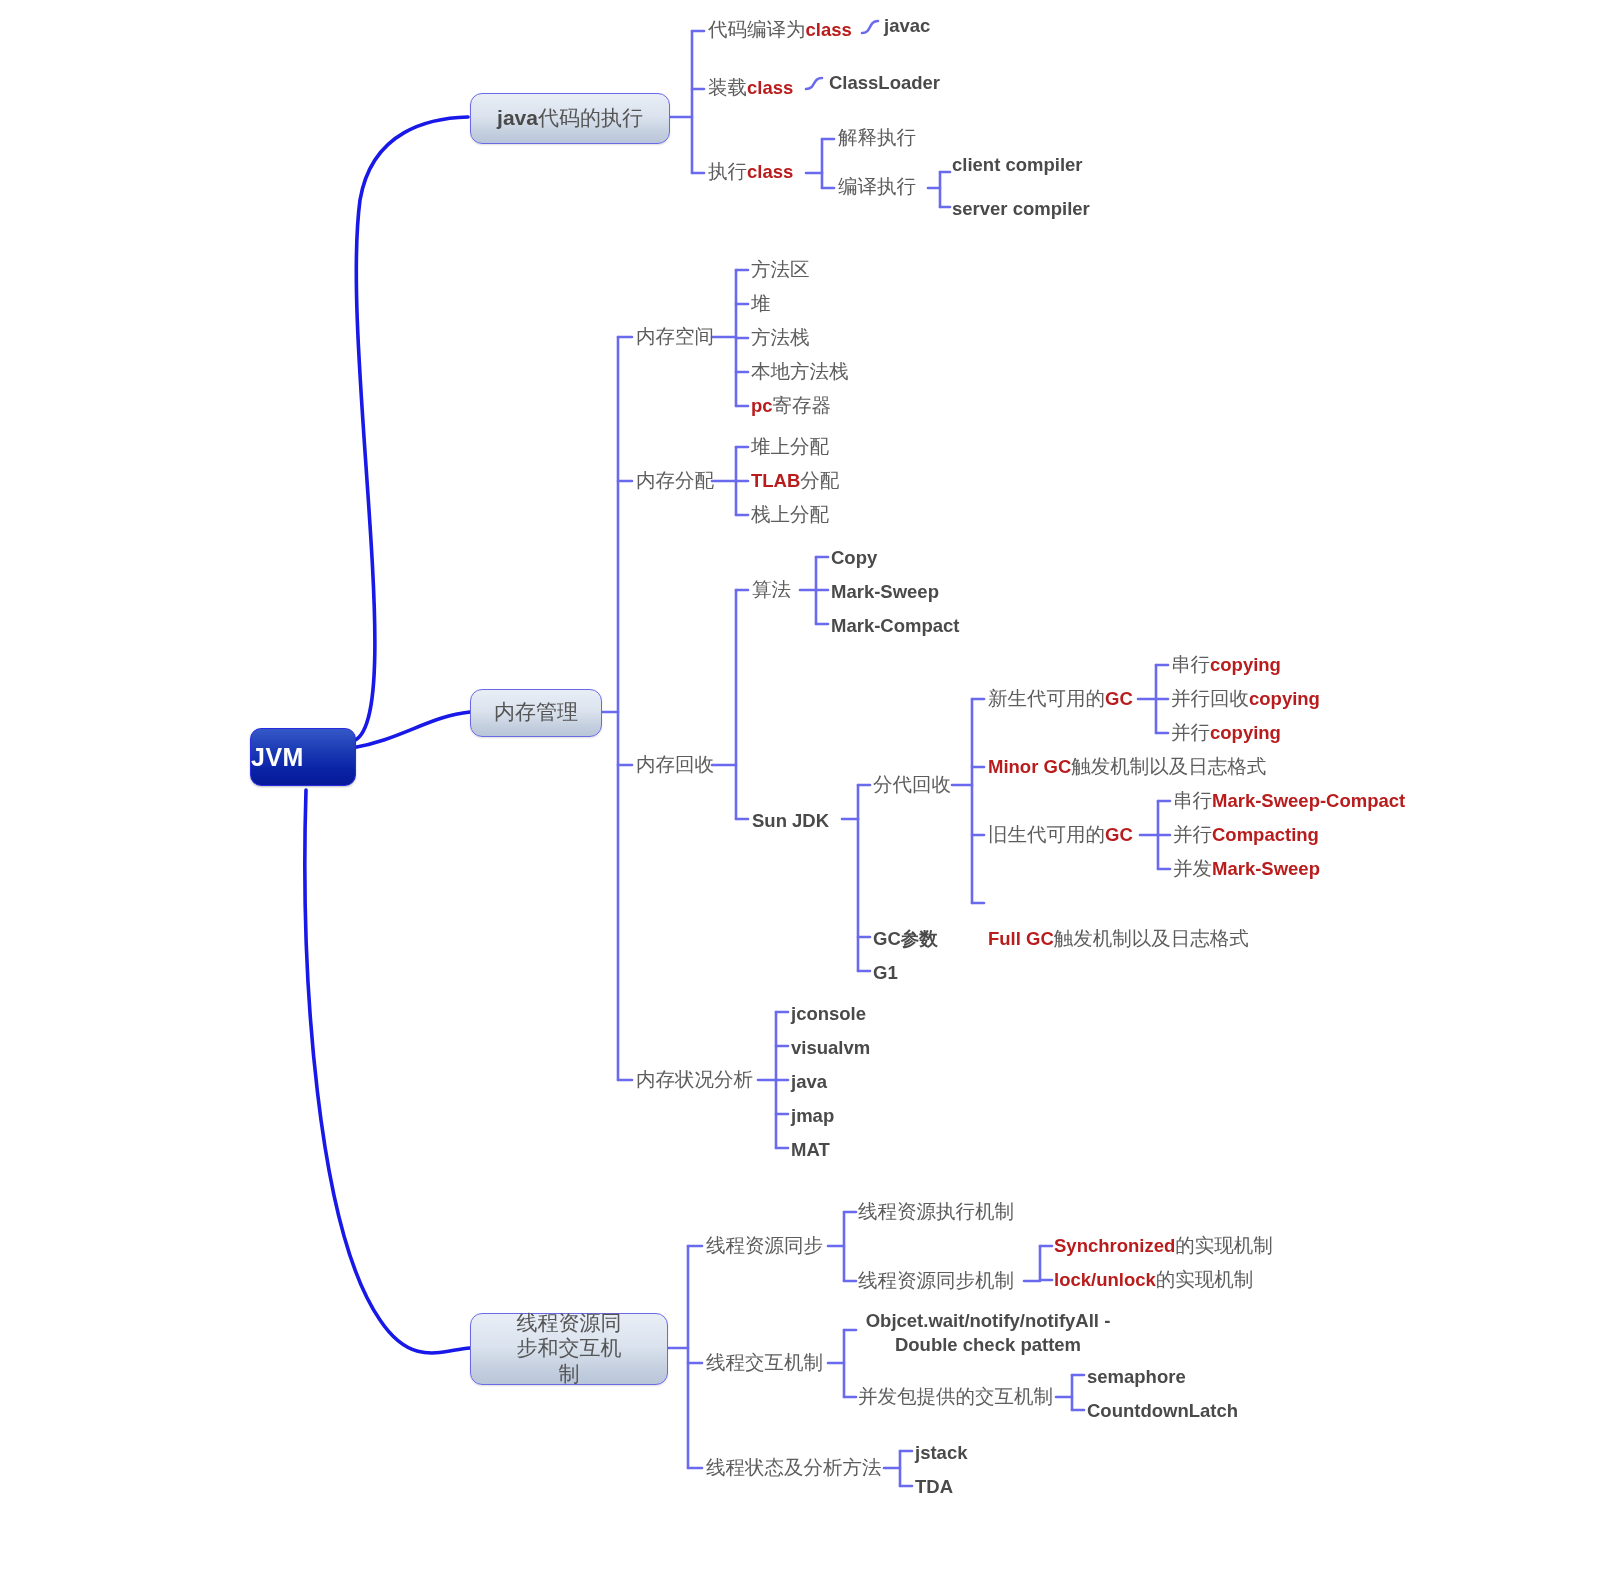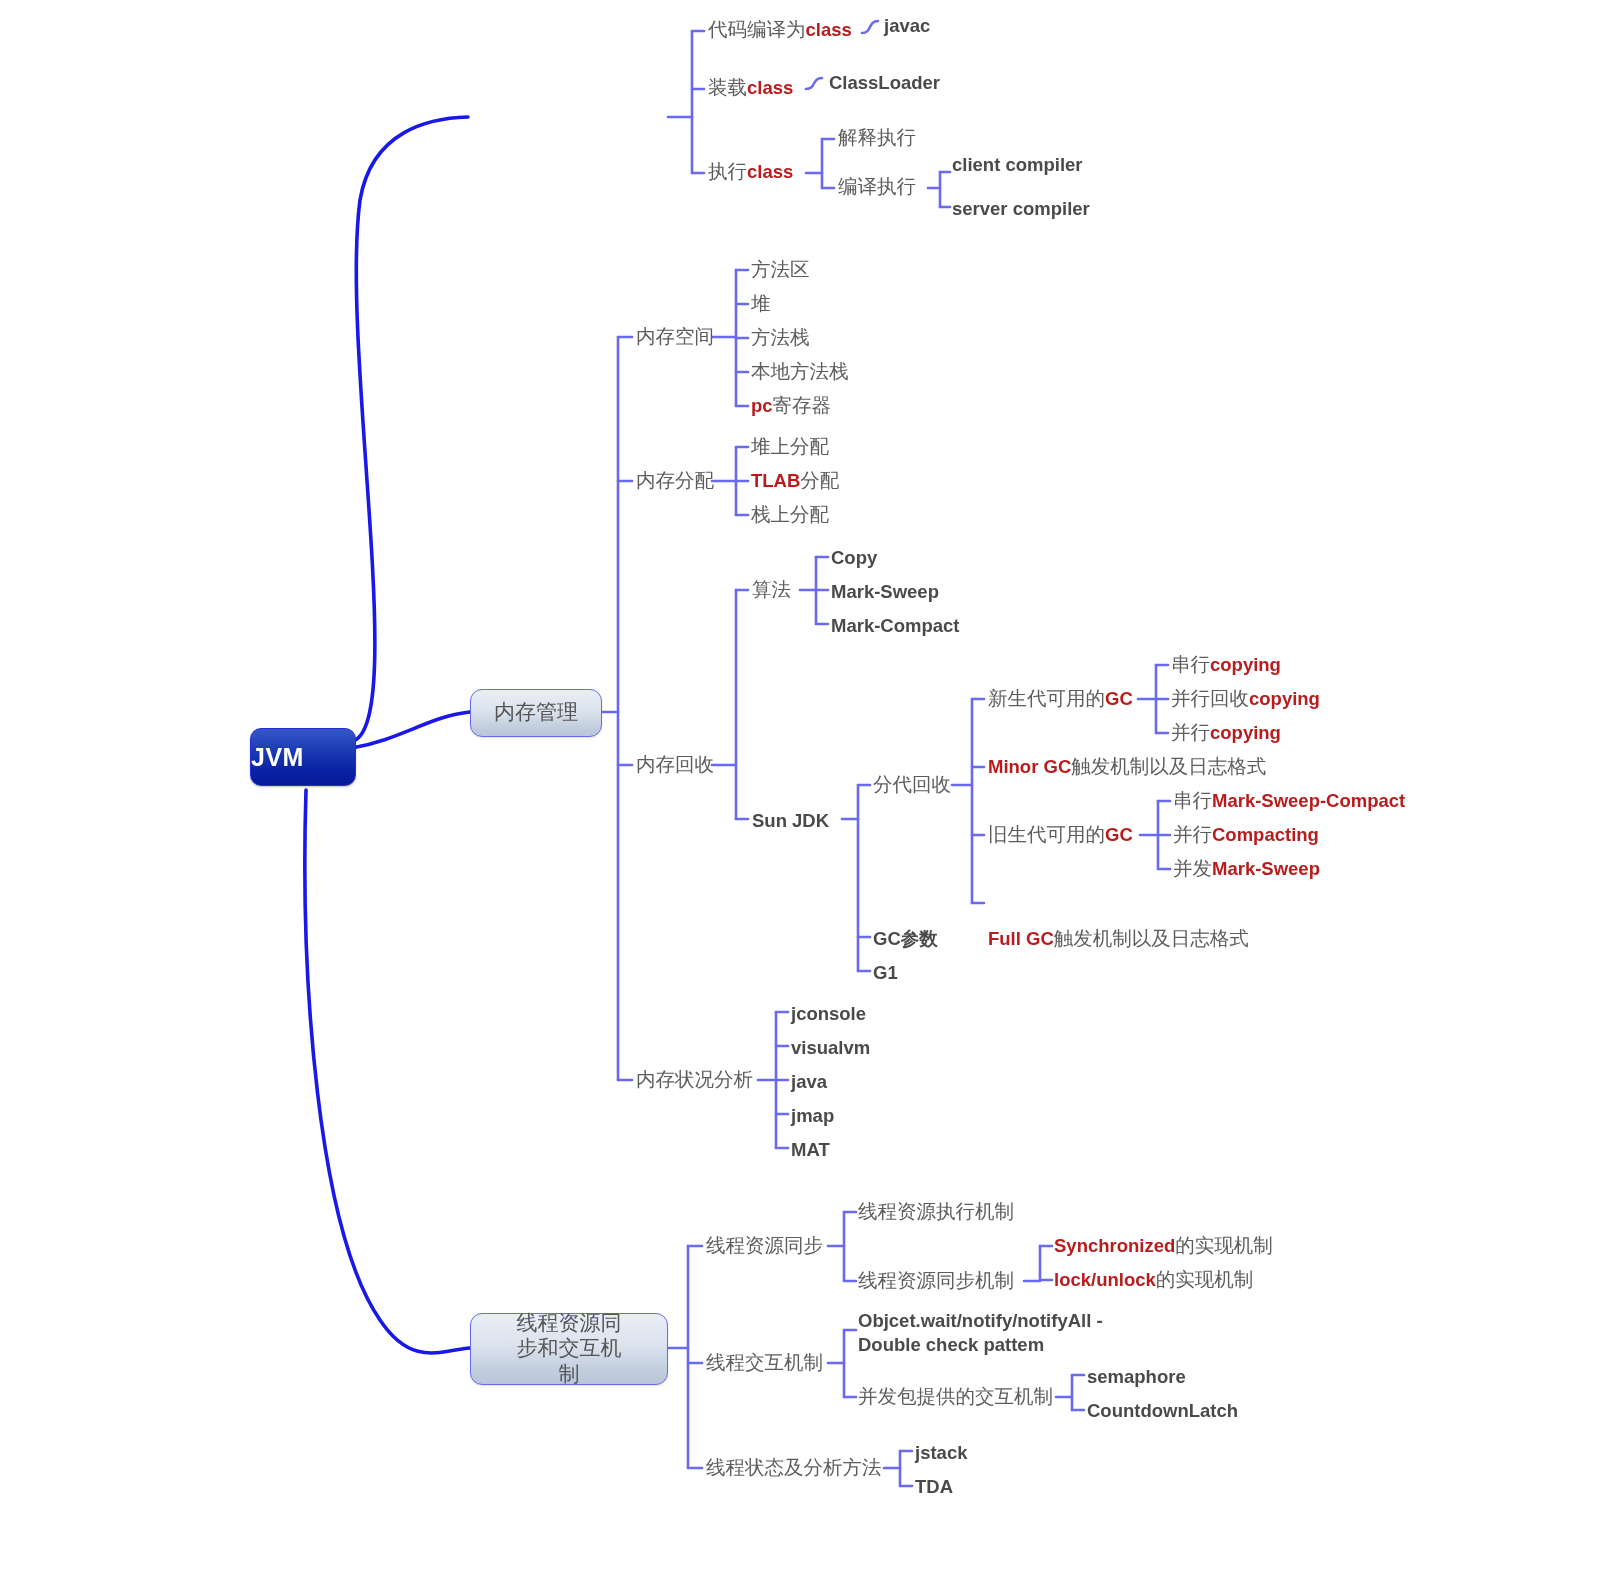--- a/index.html
+++ b/index.html
@@ -194,20 +194,23 @@
       <path d="M 900 1451 L 900 1486"></path>
       <path d="M 900 1451 L 912 1451"></path>
       <path d="M 900 1486 L 912 1486"></path>
     </g>
   </svg>
 
   <div class="root-node" style="left:250px;top:728px;width:104px;height:56px;">
     <span>JVM</span>
   </div>
 
+  <div class="branch-node" style="left:470px;top:93px;width:198px;height:49px;">
+    <span><b>java</b>代码的执行</span>
+  </div>
 
   <div class="branch-node" style="left:470px;top:689px;width:130px;height:46px;">
     <span>内存管理</span>
   </div>
 
   <div class="branch-node" style="left:470px;top:1313px;width:198px;height:72px;padding:0 10px;box-sizing:border-box;">
     <span style="display:inline-block;width:120px;">线程资源同步和交互机制</span>
   </div>
 
   <div class="lbl" style="left:708px;top:18px;"><span>代码编译为<b>class</b></span></div>
@@ -270,21 +273,21 @@
   <div class="lbl en" style="left:791px;top:1104px;"><span>jmap</span></div>
   <div class="lbl en" style="left:791px;top:1138px;"><span>MAT</span></div>
 
   <div class="lbl" style="left:706px;top:1234px;"><span>线程资源同步</span></div>
   <div class="lbl" style="left:858px;top:1200px;"><span>线程资源执行机制</span></div>
   <div class="lbl" style="left:858px;top:1269px;"><span>线程资源同步机制</span></div>
   <div class="lbl" style="left:1054px;top:1234px;"><span><b>Synchronized</b>的实现机制</span></div>
   <div class="lbl" style="left:1054px;top:1268px;"><span><b>lock/unlock</b>的实现机制</span></div>
 
   <div class="lbl" style="left:706px;top:1351px;"><span>线程交互机制</span></div>
-  <div class="lbl en two" style="left:858px;top:1309px;width:300px;white-space:normal;line-height:1.28;"><span>Objcet.wait/notify/notifyAll - Double check pattem</span></div>
+  <div class="lbl en two" style="left:838px;top:1309px;width:300px;white-space:normal;line-height:1.28;text-align:center;"><span>Objcet.wait/notify/notifyAll - Double check pattem</span></div>
   <div class="lbl" style="left:858px;top:1385px;"><span>并发包提供的交互机制</span></div>
   <div class="lbl en" style="left:1087px;top:1365px;"><span>semaphore</span></div>
   <div class="lbl en" style="left:1087px;top:1399px;"><span>CountdownLatch</span></div>
 
   <div class="lbl" style="left:706px;top:1456px;"><span>线程状态及分析方法</span></div>
   <div class="lbl en" style="left:915px;top:1441px;"><span>jstack</span></div>
   <div class="lbl en" style="left:915px;top:1475px;"><span>TDA</span></div>
 
 </div>
 

